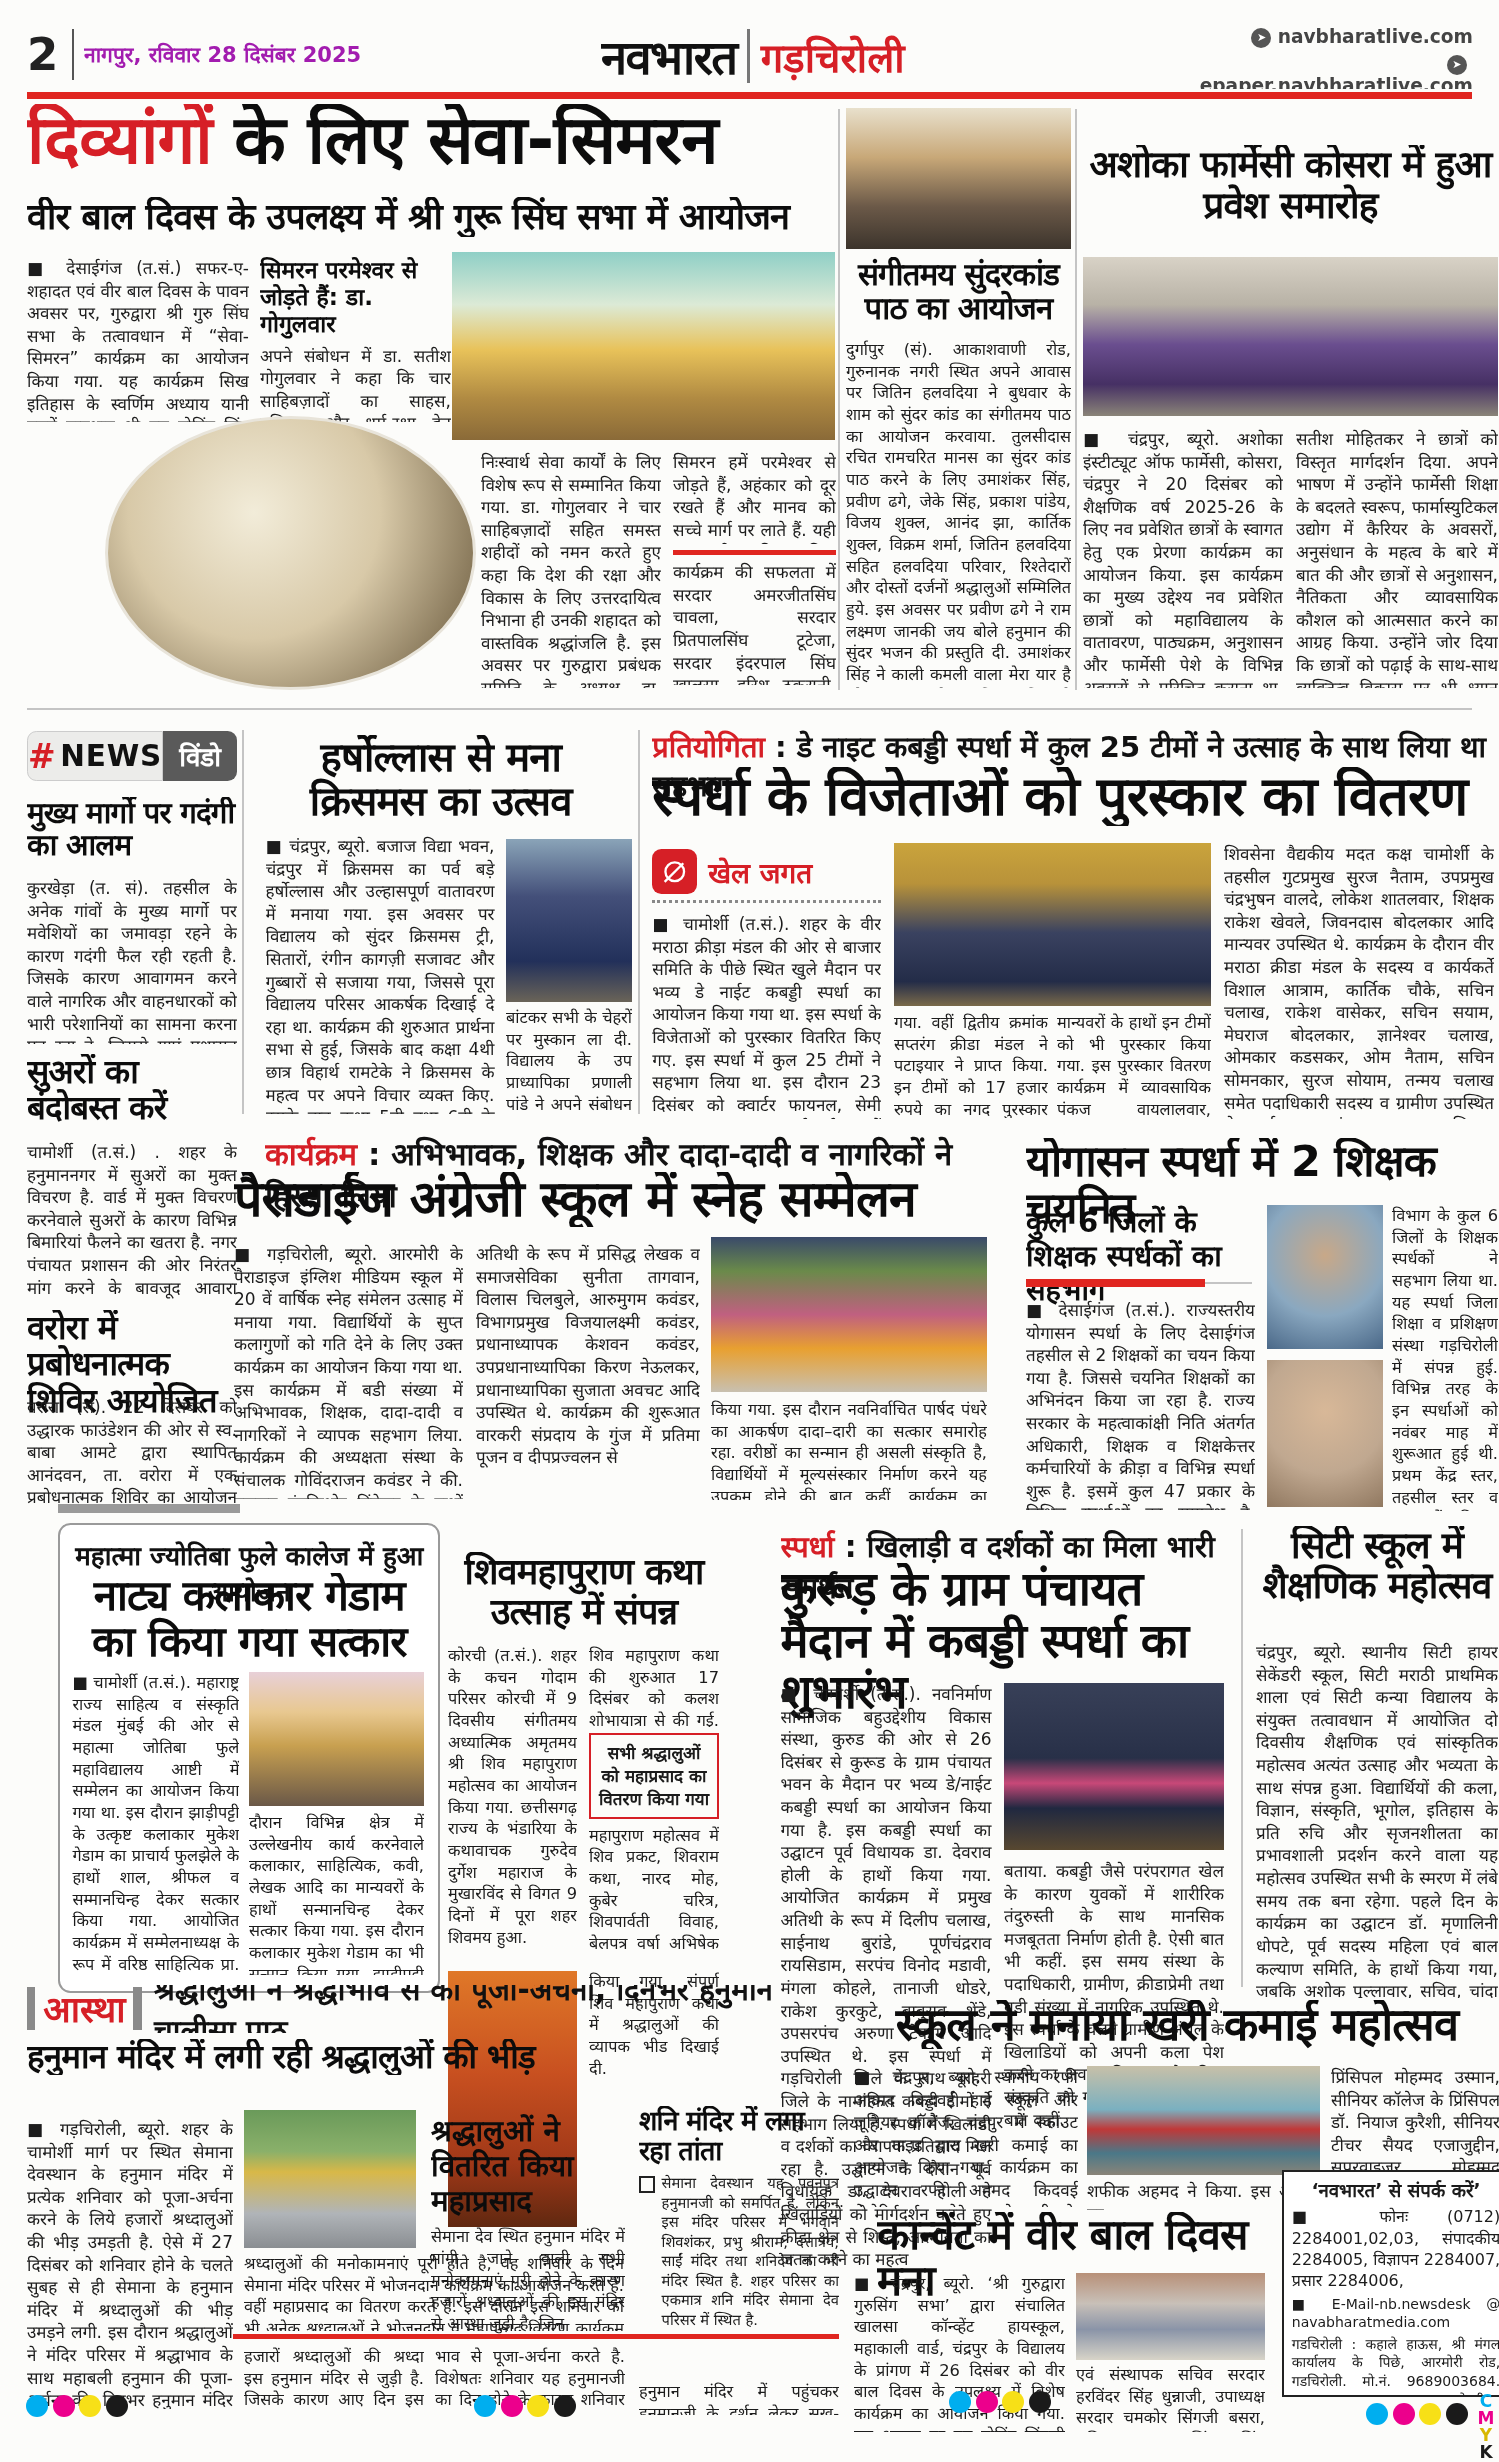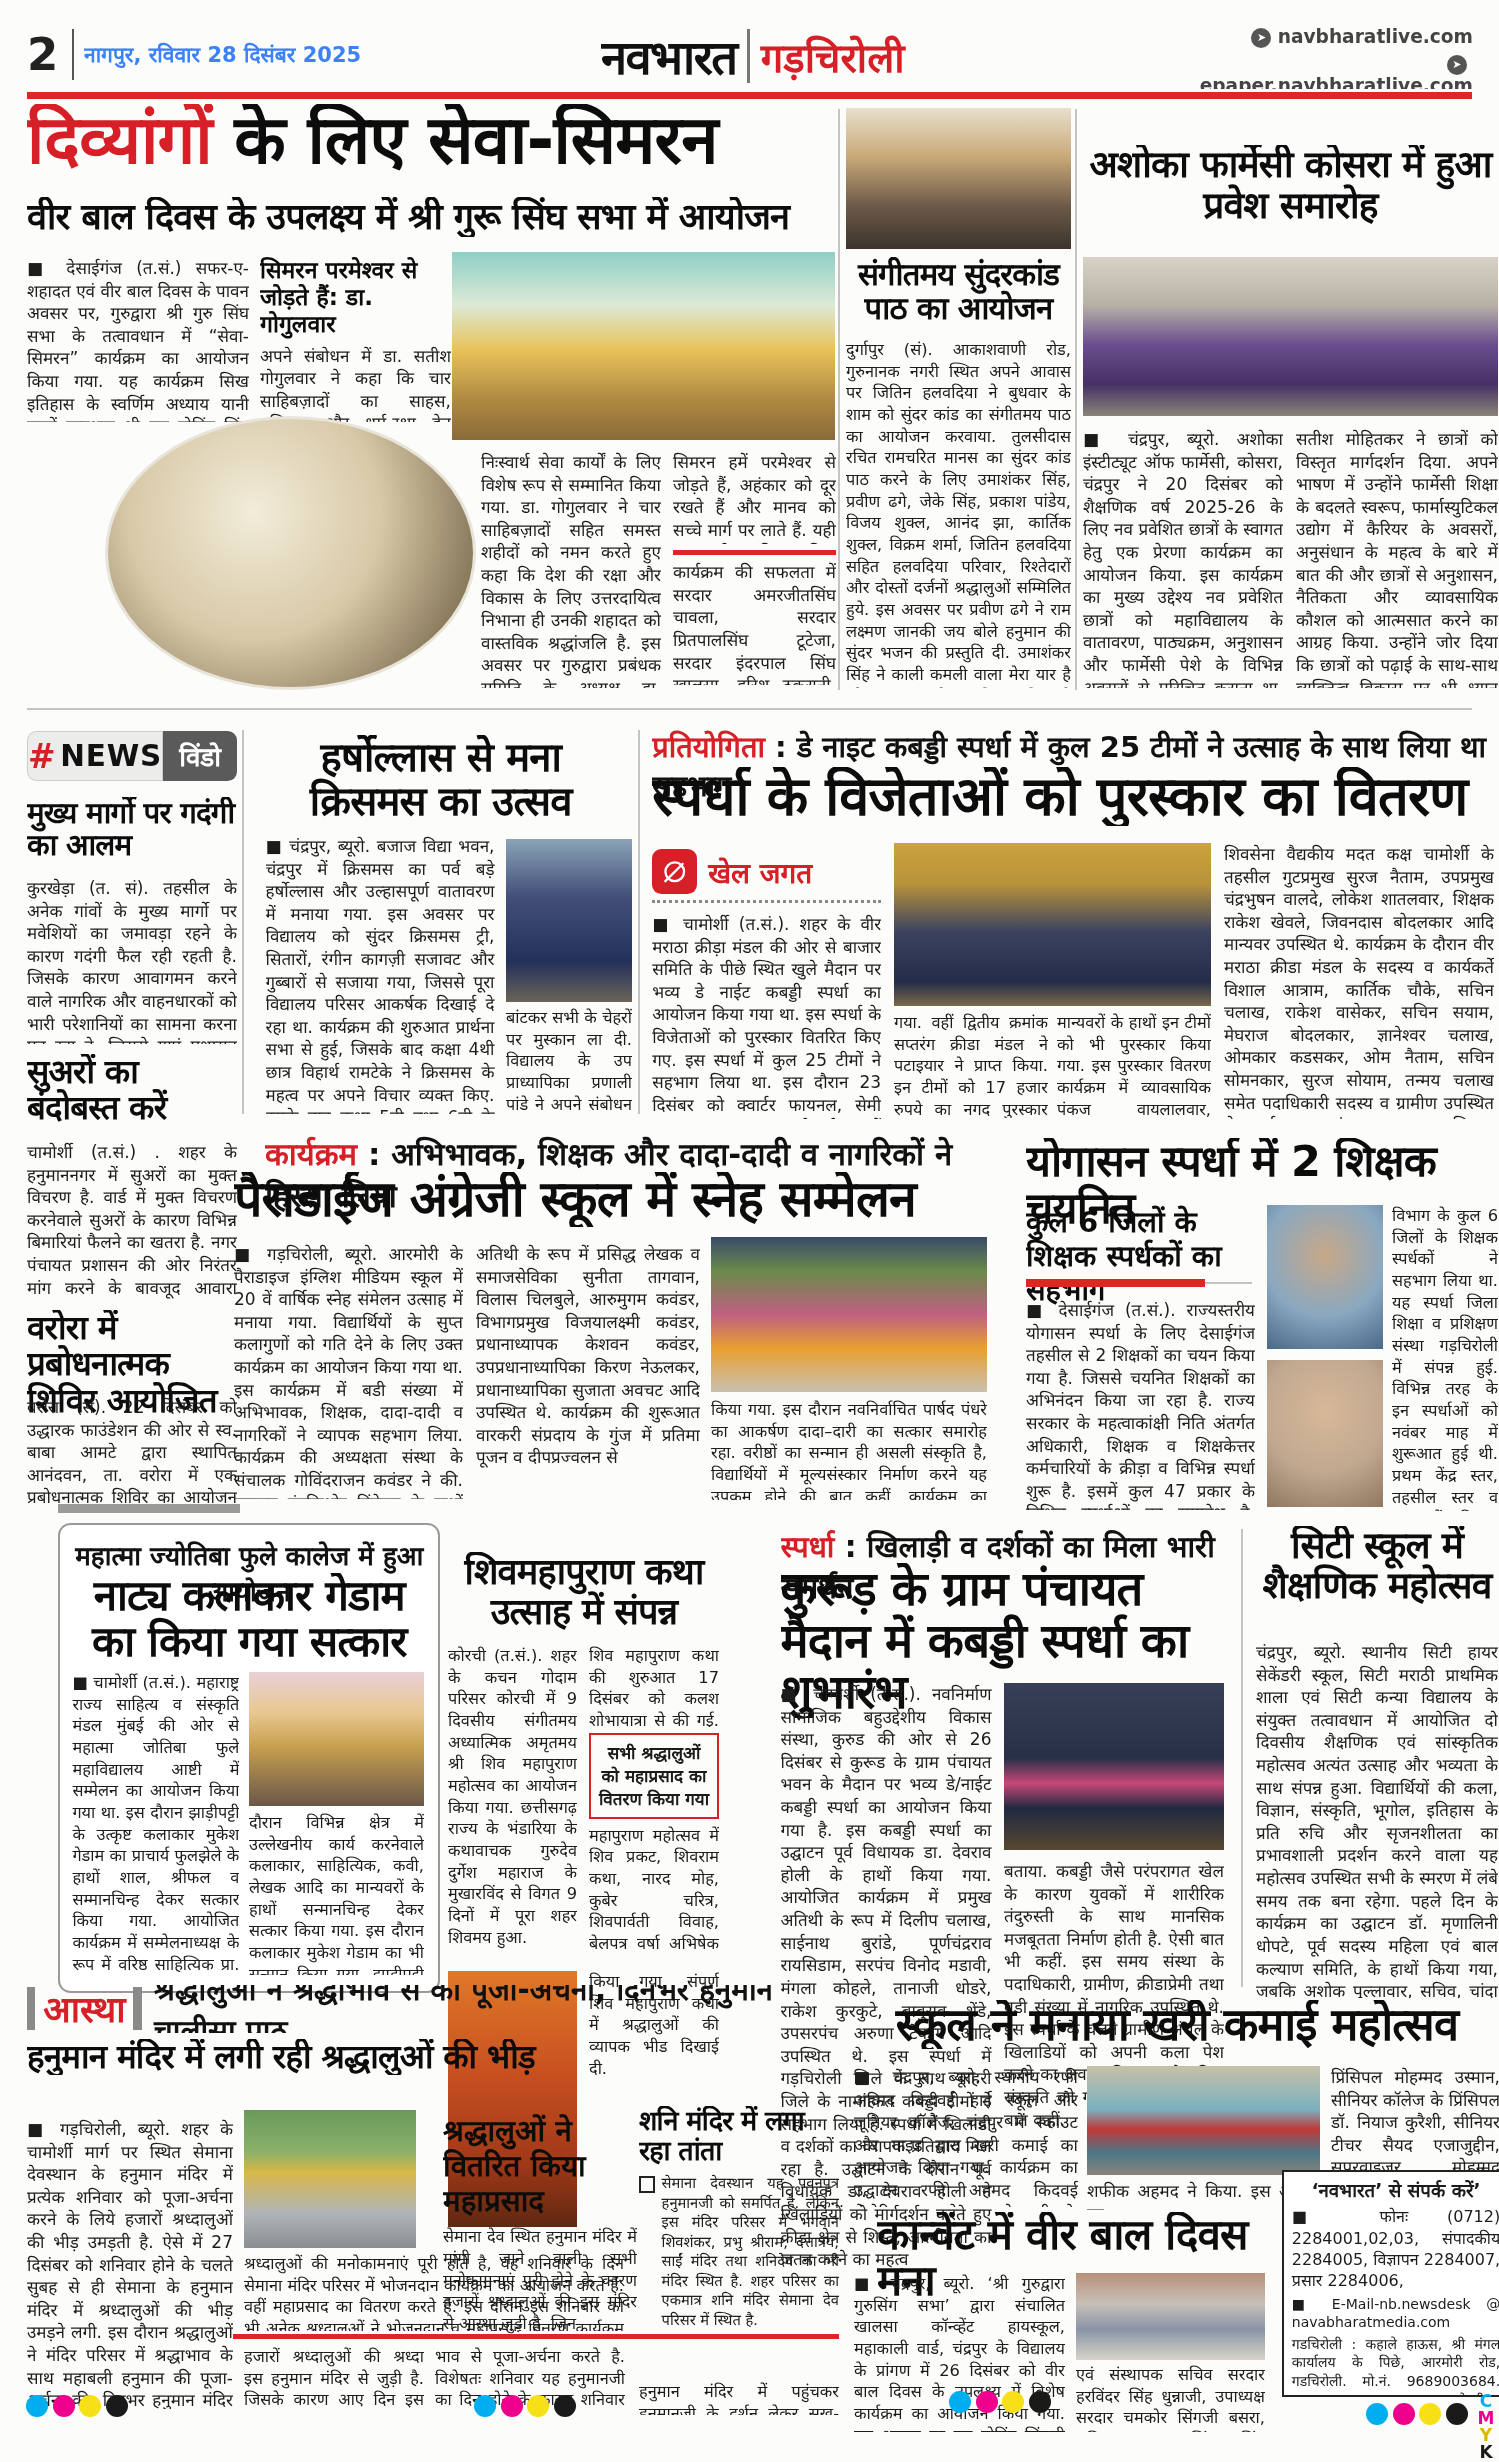--- a/index.html
+++ b/index.html
@@ -24,21 +24,21 @@
   .shani-item{display:flex;margin-bottom:7.8px;}
 </style>
 </head>
 <body>
 
 <div class="page">
 
   <div class="abs" style="left:27px;top:23px;width:1445px;height:66px;">
     <div class="abs" style="left:0;top:4.7px;width:39px;font-size:45px;font-weight:bold;color:#222;">2</div>
     <div class="abs" style="left:45px;top:6.2px;width:1.6px;height:51px;background:#555;"></div>
-    <div class="abs" style="left:57px;top:17px;width:279px;font-size:21px;font-weight:bold;color:#3b82f6;">नागपुर, रविवार 28 दिसंबर 2025</div>
+    <div class="abs" style="left:57px;top:17px;width:279px;font-size:21px;font-weight:bold;color:#a21caf;">नागपुर, रविवार 28 दिसंबर 2025</div>
     <div class="abs" style="left:574px;top:0;width:326px;height:66px;display:flex;align-items:center;">
       <span style="font-size:47px;font-weight:bold;color:#111;letter-spacing:-1.6px;">नवभारत</span>
       <span style="display:inline-block;width:2.3px;height:54px;background:#777;margin:0 11px;"></span>
       <span style="font-size:40px;font-weight:bold;color:#d61f26;">गड़चिरोली</span>
     </div>
     <div class="abs" style="left:1149px;top:3.1px;width:297px;text-align:right;">
       <div style="font-size:18.6px;color:#444;font-weight:bold;margin-bottom:6.2px;">
         <span style="display:inline-block;width:20px;height:20px;border-radius:50%;background:#555;color:#fff;font-size:11px;line-height:20px;text-align:center;vertical-align:middle;margin-right:6.2px;">➤</span><span>navbharatlive.com</span>
       </div>
       <div style="font-size:18.6px;color:#444;font-weight:bold;">
@@ -193,21 +193,21 @@
   <div class="abs" style="left:27px;top:1980px;width:812px;height:435px;">
     <div class="abs" style="left:0;top:4.7px;width:812px;height:48px;display:flex;align-items:center;">
       <span style="width:9.3px;height:43px;background:#8a8a8a;margin-right:7.8px;"></span>
       <span class="red" style="font-size:36px;font-weight:bold;margin-right:7.8px;">आस्था</span>
       <span style="width:9.3px;height:43px;background:#8a8a8a;margin-right:12.4px;"></span>
       <span class="kick" style="font-size:29.5px;">श्रद्धालुओं ने श्रद्धाभाव से की पूजा-अर्चना, दिनभर हनुमान चालीसा पाठ</span>
     </div>
     <div class="abs hl" style="left:0;top:59px;width:812px;font-size:33px;">हनुमान मंदिर में लगी रही श्रद्धालुओं की भीड़</div>
     <div class="abs bt" style="left:0;top:138px;width:206px;height:291px;">■ गड़चिरोली, ब्यूरो. शहर के चामोर्शी मार्ग पर स्थित सेमाना देवस्थान के हनुमान मंदिर में प्रत्येक शनिवार को पूजा-अर्चना करने के लिये हजारों श्रध्दालुओं की भीड़ उमड़ती है. ऐसे में 27 दिसंबर को शनिवार होने के चलते सुबह से ही सेमाना के हनुमान मंदिर में श्रध्दालुओं की भीड़ उमड़ने लगी. इस दौरान श्रद्धालुओं ने मंदिर परिसर में श्रद्धाभाव के साथ महाबली हनुमान की पूजा-अर्चना की. दिनभर हनुमान मंदिर में हनुमान चालीसा का पाठ होता रहा. अनेक वर्ष पूर्व सेमाना देवस्थान में हनुमान मंदिर का निर्माण किया गया. विशेषतः यह हनुमान मंदिर काफी पावन होकर इस मंदिर में मांगी गई सभी मनोकामनाएं पूरी होती है. जिसके कारण</div>
     <div class="abs photo" style="left:217px;top:130px;width:172px;height:138px;background:linear-gradient(180deg,#6a9a5a 0%,#8ab06a 30%,#d8b848 45%,#b0b4b8 75%,#8a8e92 100%);"></div>
-    <div class="abs" style="left:416px;top:134px;width:194px;height:225px;">
+    <div class="abs" style="left:404px;top:134px;width:194px;height:225px;">
       <div class="subhead2" style="font-size:29.5px;margin-bottom:7.8px;">श्रद्धालुओं ने वितरित किया महाप्रसाद</div>
       <div class="bt sm">सेमाना देव स्थित हनुमान मंदिर में मांगी जाने वाली सभी मनोकामनाएं पूरी होने के कारण हजारों श्रध्दालुओं की इस मंदिर से आस्था जुड़ी है. जिन</div>
     </div>
     <div class="abs bt sm" style="left:217px;top:273px;width:380px;height:78px;">श्रध्दालुओं की मनोकामनाएं पूरी होते है, वह शनिवार के दिन सेमाना मंदिर परिसर में भोजनदान कार्यक्रम का आयोजन करते हैं. वहीं महाप्रसाद का वितरण करते है. इस दौरान इस शनिवार को भी अनेक श्रध्दालुओं ने भोजनदान व महाप्रसाद वितरण कार्यक्रम का आयोजन किया गया था. इस दौरान श्रद्धालुओं को महाप्रसाद का वितरण किया गया.</div>
     <div class="redrule" style="left:206px;top:354px;width:606px;height:5.4px;"></div>
     <div class="abs bt sm" style="left:217px;top:366px;width:180px;height:66px;">हजारों श्रध्दालुओं की श्रध्दा इस हनुमान मंदिर से जुड़ी है. जिसके कारण आए दिन इस मंदिर में श्रध्दालु पहुंचकर श्रध्दापूर्ण</div>
     <div class="abs bt sm" style="left:408px;top:366px;width:190px;height:66px;">भाव से पूजा-अर्चना करते है. विशेषतः शनिवार यह हनुमानजी का दिन होने के कारण शनिवार के दिन सर्वाधिक श्रध्दालु</div>
 
     <div class="abs" style="left:612px;top:126px;width:200px;height:229px;">
       <div class="hl" style="font-size:27px;margin-bottom:7.8px;">शनि मंदिर में लगा रहा तांता</div>

